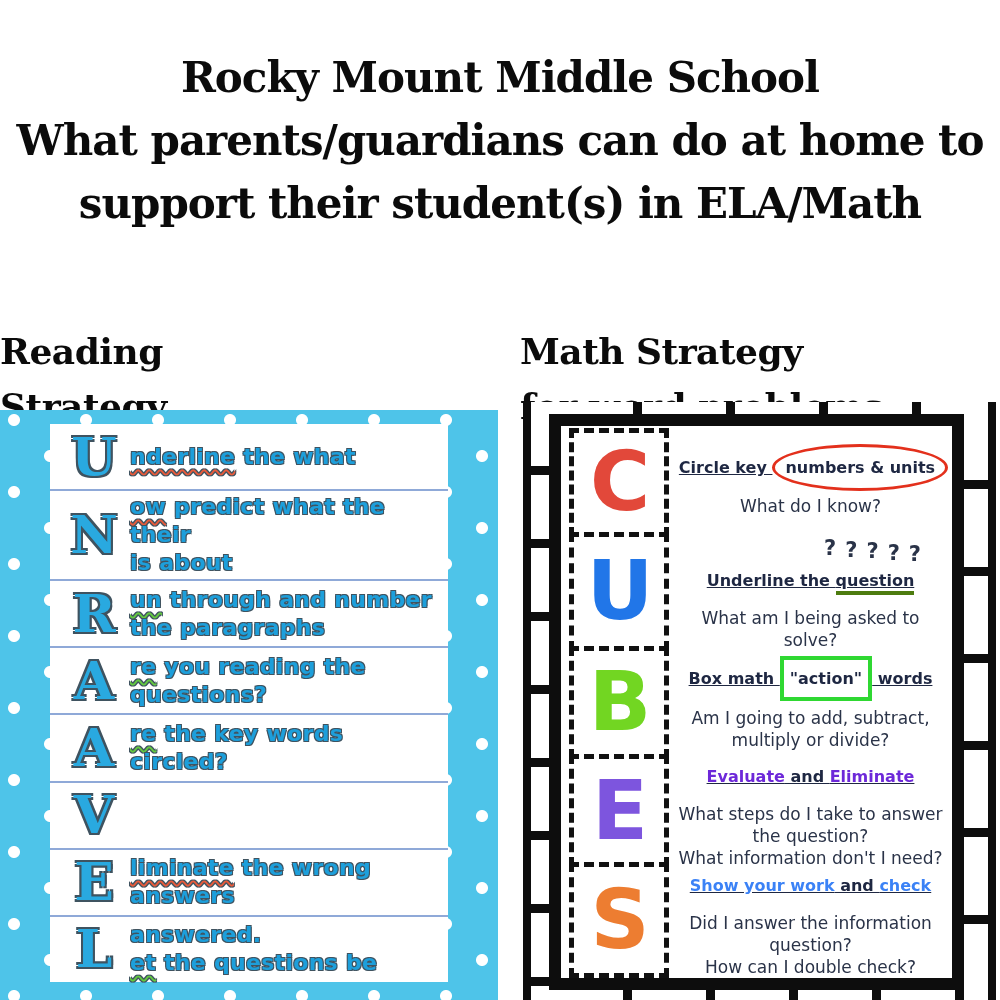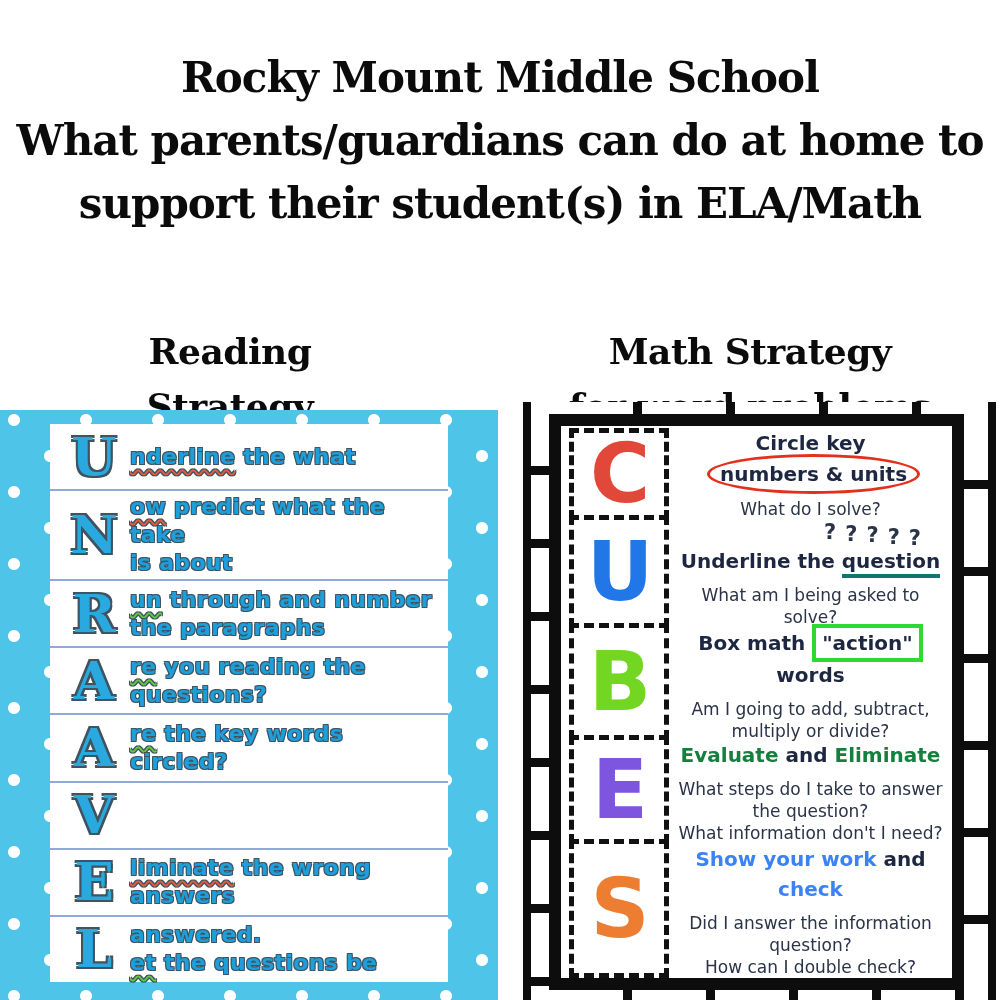--- a/index.html
+++ b/index.html
@@ -4,21 +4,21 @@
 <style>
   html,body{margin:0;padding:0;background:#fff;}
   .page{position:relative;width:1000px;height:1000px;background:#fff;overflow:hidden;
         font-family:"DejaVu Sans",sans-serif;padding-left:40px;}
 
   
   .main-title{position:absolute;top:46px;left:0;width:1000px;text-align:center;
     font-family:"DejaVu Serif",serif;font-weight:bold;font-size:42px;line-height:63px;
     color:#0b0b0b;letter-spacing:-1px;}
 
-  .subhead{position:absolute;top:294px;text-align:center;
+  .subhead{position:absolute;top:294px;text-align:left;
     font-family:"DejaVu Serif",serif;font-weight:bold;font-size:36px;line-height:55px;
     color:#0b0b0b;letter-spacing:-0.5px;}
   .subhead.left{left:0;width:460px;}
   .subhead.right{left:520px;width:460px;}
 
   
   .unraavel{position:absolute;left:0;top:410px;width:498px;height:590px;
     background-color:#4EC4E9;
     background-image:
       radial-gradient(circle,#ffffff 5.5px,rgba(255,255,255,0) 6.5px),
@@ -61,28 +61,28 @@
   .c-row:nth-child(3){height:112px;}
   .c-row:nth-child(4){height:108px;}
   .c-row:nth-child(5){flex:1;}
   .c-letterbox{width:100px;border:5px dashed #111;display:flex;align-items:center;
     justify-content:center;box-sizing:border-box;}
   .c-row + .c-row .c-letterbox{margin-top:-5px;}
   .c-letter{font-family:"DejaVu Sans",sans-serif;font-weight:bold;font-size:82px;line-height:1;
     letter-spacing:-2px;}
   .c-text{flex:1;display:flex;flex-direction:column;justify-content:center;align-items:center;
     text-align:center;color:#2A3348;padding:0 4px;gap:8px;}
-  .c-header{font-weight:bold;font-size:20px;line-height:30px;color:#1E2742;}
+  .c-header{font-weight:bold;font-size:16px;line-height:37px;color:#1E2742;text-decoration:underline;}
   .c-subwrap{font-size:17px;line-height:22px;color:#2A3348;}
   .h-plain{}
   .h-circled{display:inline-block;border:3px solid #E3301C;border-radius:50%;
     padding:2px 10px;margin:-4px -6px -4px 0;}
-  .h-underlined{border-bottom:4px solid #0f766e;padding-bottom:1px;}
+  .h-underlined{border-bottom:4px solid #4d7c0f;padding-bottom:1px;}
   .h-boxed{display:inline-block;border:4px solid #2FD832;padding:0 6px;margin:-2px 0;}
-  .h-purple{color:#15803d;}
+  .h-purple{color:#6d28d9;}
   .h-orange{color:#3b82f6;}
   .qmarks{align-self:flex-end;padding-right:18px;font-weight:bold;font-size:21px;
     color:#2A3348;letter-spacing:9px;margin-bottom:-6px;}
   .qmarks span{display:inline-block;}
 </style>
 </head>
 <body>
 
 <div class="page">
 
@@ -106,21 +106,21 @@
     <div class="u-panel" id="unraavel-rows">
         <div class="u-row">
           <div class="u-letter">U</div>
           <div class="u-text">
             <div><span class="u-lead sq-red">nderline</span><span> the what</span></div>
           </div>
         </div>
         <div class="u-row">
           <div class="u-letter">N</div>
           <div class="u-text">
-            <div><span class="u-lead sq-red">ow</span><span> predict what the take</span></div>
+            <div><span class="u-lead sq-red">ow</span><span> predict what the their</span></div>
             <div>is about</div>
           </div>
         </div>
         <div class="u-row">
           <div class="u-letter">R</div>
           <div class="u-text">
             <div><span class="u-lead sq-green">un</span><span> through and number</span></div>
             <div>the paragraphs</div>
           </div>
         </div>
@@ -165,21 +165,21 @@
     <div class="cb-slot-top"></div>
     <div class="cb-slot-bottom"></div>
     <div class="cb-core" id="cubes-rows">
         <div class="c-row">
           <div class="c-letterbox">
             <div class="c-letter" style="color: rgb(226, 72, 58);">C</div>
           </div>
           <div class="c-text">
             <div class="c-header"><span class="h-plain">Circle key </span><span class="h-circled">numbers &amp; units</span></div>
             <div class="c-subwrap">
-              <div>What do I solve?</div>
+              <div>What do I know?</div>
             </div>
           </div>
         </div>
         <div class="c-row">
           <div class="c-letterbox">
             <div class="c-letter" style="color: rgb(33, 118, 232);">U</div>
           </div>
           <div class="c-text">
             <div class="qmarks"><span style="transform: translateY(0px);">?</span><span style="transform: translateY(0.8px);"> </span><span style="transform: translateY(1.6px);">?</span><span style="transform: translateY(2.4px);"> </span><span style="transform: translateY(3.2px);">?</span><span style="transform: translateY(4px);"> </span><span style="transform: translateY(4.8px);">?</span><span style="transform: translateY(5.6px);"> </span><span style="transform: translateY(6.4px);">?</span></div>
             <div class="c-header"><span class="h-plain">Underline the </span><span class="h-underlined">question</span></div>

